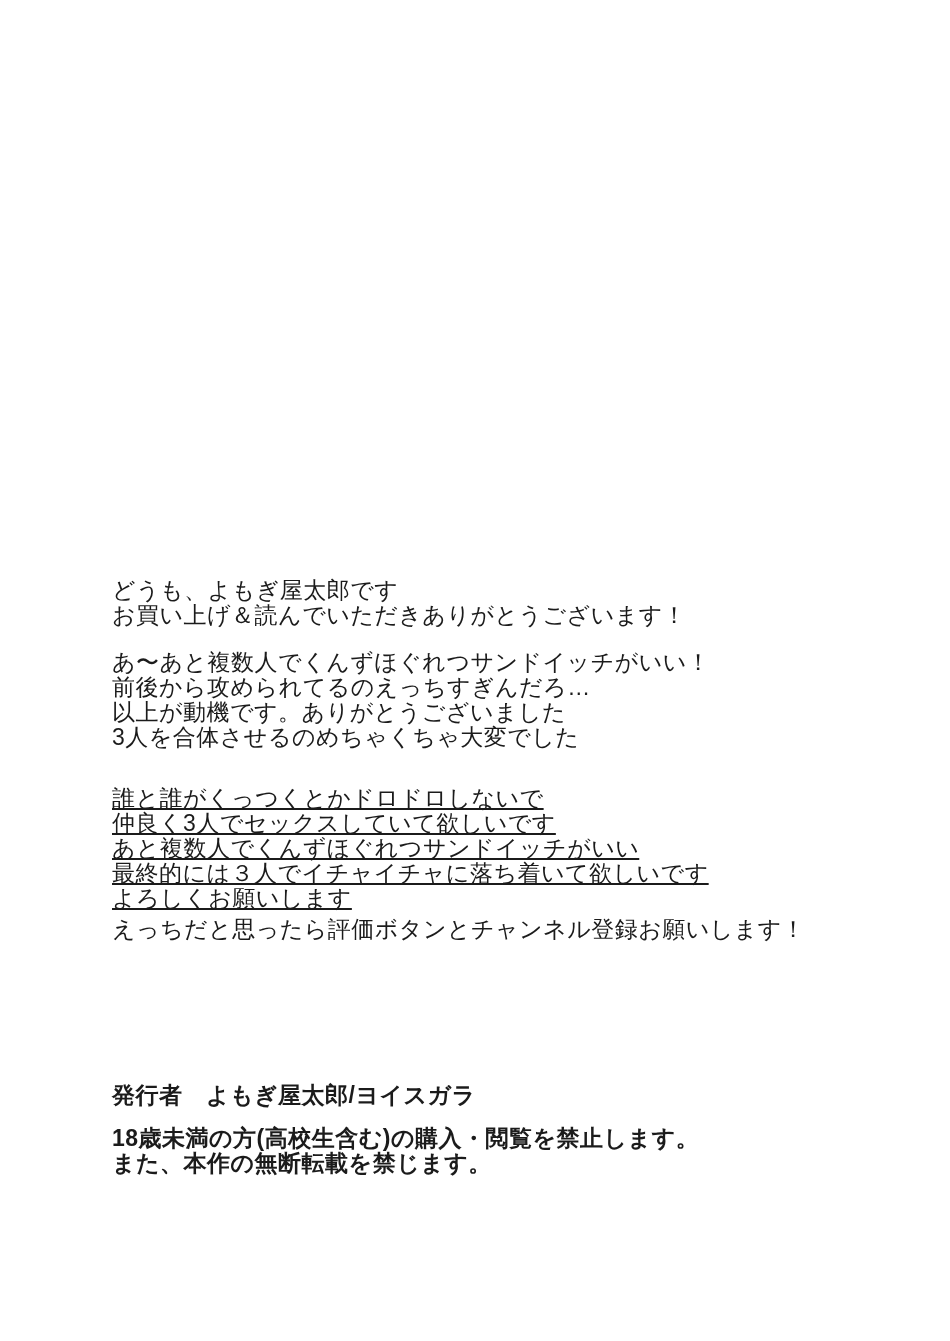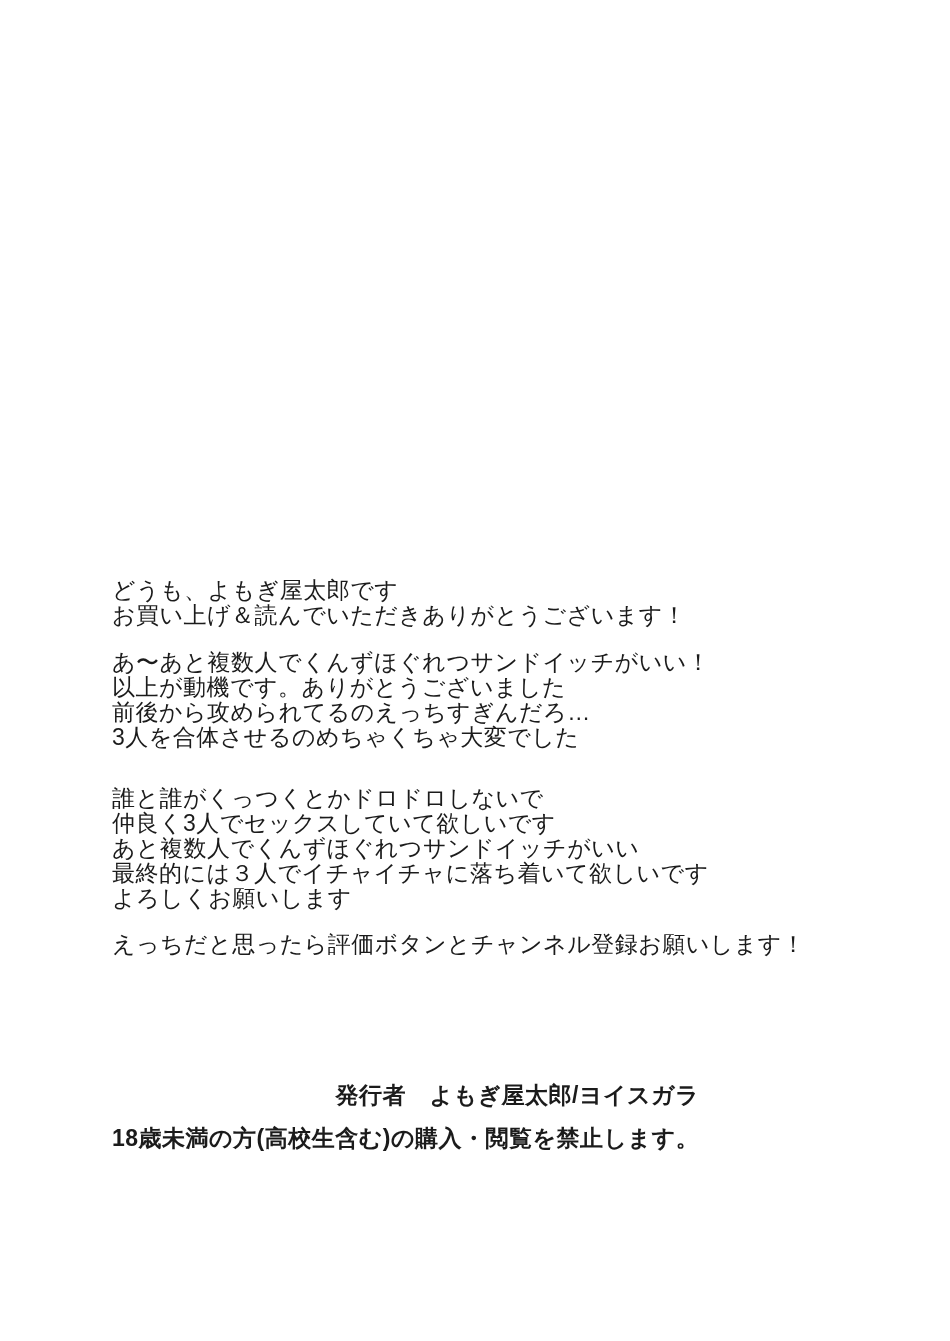--- a/index.html
+++ b/index.html
@@ -21,53 +21,52 @@
     left: 112px;
     top: 578px;
     font-size: 23px;
     line-height: 25px;
     font-weight: 500;
     letter-spacing: 0.5px;
     white-space: nowrap;
   }
   .para { margin: 0 0 22px 0; padding: 0; }
   .para.motivation { margin-bottom: 36px; }
-  .para.wish { margin-bottom: 21px; }
+  .para.wish { margin-bottom: 6px; text-decoration: underline; }
   .para.cta { margin-bottom: 0; text-align: center; }
   .line { display: block; }
   .colophon {
     position: absolute;
     left: 112px;
     top: 1082px;
     font-size: 23px;
     line-height: 26px;
     font-weight: 700;
     letter-spacing: 0.5px;
     white-space: nowrap;
-    text-align: right;
   }
   .colophon .publisher-block { margin: 0 0 18px 0; padding: 0; }
   .colophon .notice-block { margin: 0; padding: 0; line-height: 25px; }
 </style>
 </head>
 <body>
 
 <div class="page">
 
   <div class="afterword">
 
     <p class="para intro">
       <span class="line">どうも、よもぎ屋太郎です</span>
       <span class="line">お買い上げ＆読んでいただきありがとうございます！</span>
     </p>
 
     <p class="para motivation">
       <span class="line">あ〜あと複数人でくんずほぐれつサンドイッチがいい！</span>
+      <span class="line">前後から攻められてるのえっちすぎんだろ…</span>
       <span class="line">以上が動機です。ありがとうございました</span>
-      <span class="line">前後から攻められてるのえっちすぎんだろ…</span>
       <span class="line">3人を合体させるのめちゃくちゃ大変でした</span>
     </p>
 
     <p class="para wish">
       <span class="line">誰と誰がくっつくとかドロドロしないで</span>
       <span class="line">仲良く3人でセックスしていて欲しいです</span>
       <span class="line">あと複数人でくんずほぐれつサンドイッチがいい</span>
       <span class="line">最終的には３人でイチャイチャに落ち着いて欲しいです</span>
       <span class="line">よろしくお願いします</span>
     </p>
@@ -79,17 +78,18 @@
   </div>
 
   <div class="colophon">
 
     <p class="publisher-block">
       <span class="line">発行者　よもぎ屋太郎/ヨイスガラ</span>
     </p>
 
     <p class="notice-block">
       <span class="line">18歳未満の方(高校生含む)の購入・閲覧を禁止します。</span>
+      <span class="line">また、本作の無断転載を禁じます。</span>
     </p>
 
   </div>
 
 </div>
 
 </body></html>

